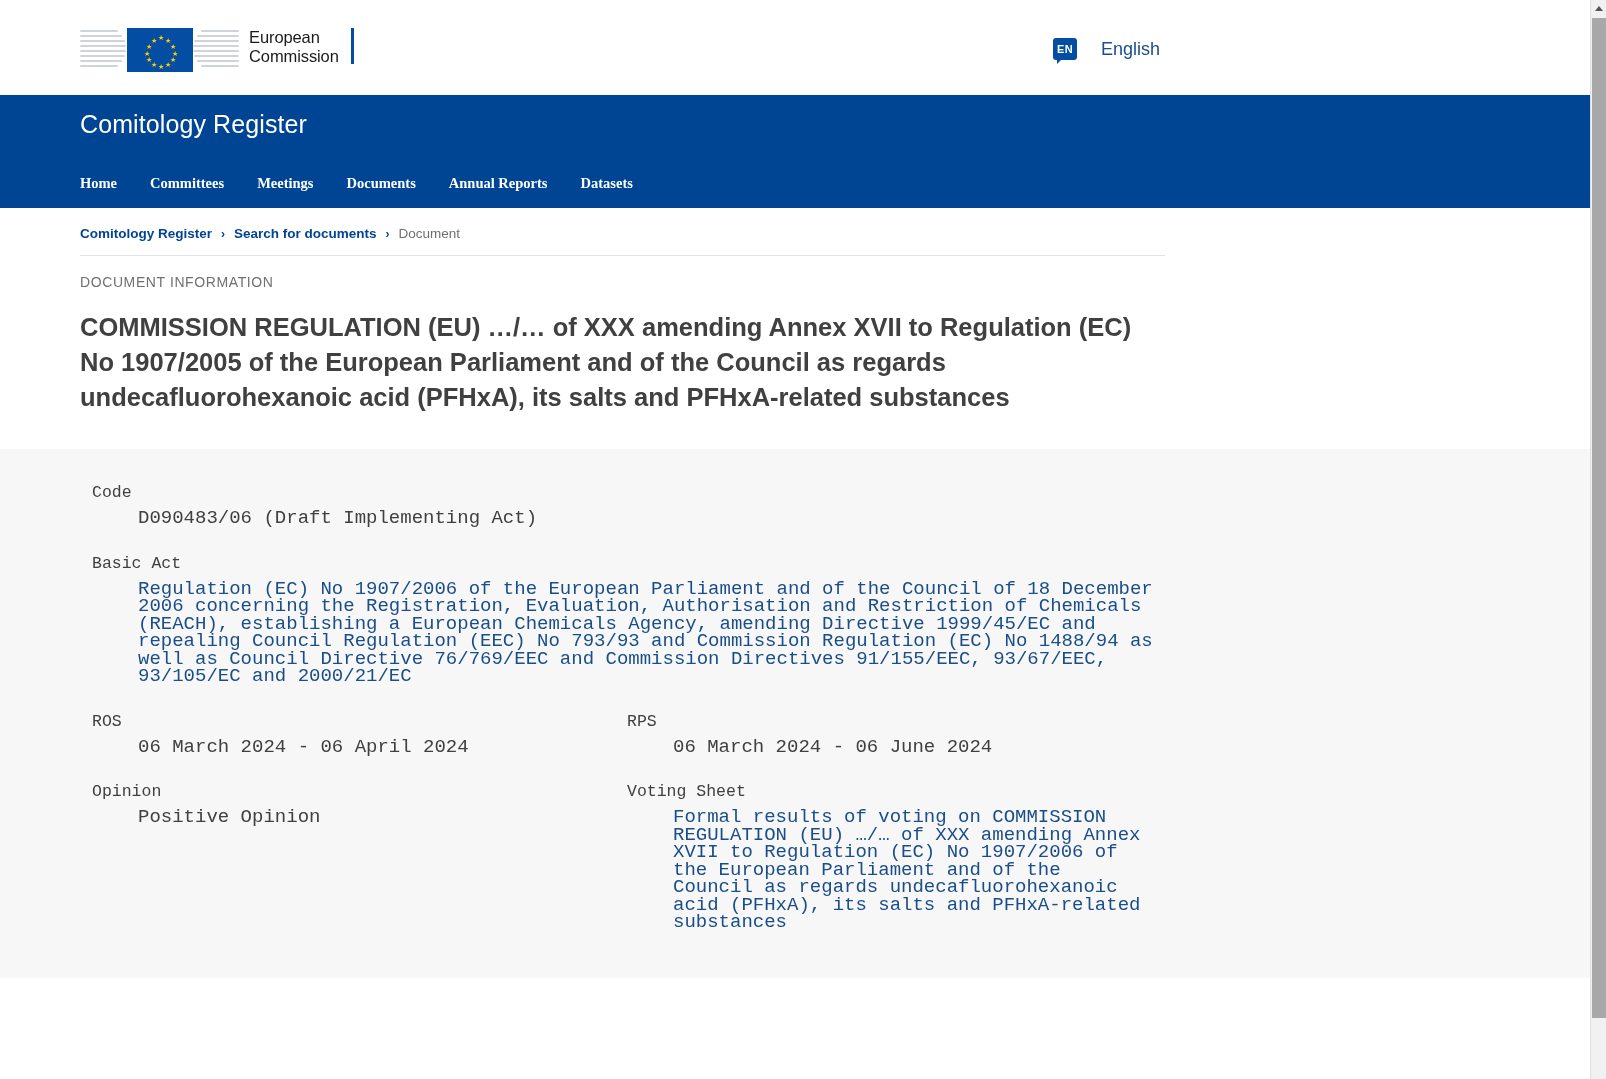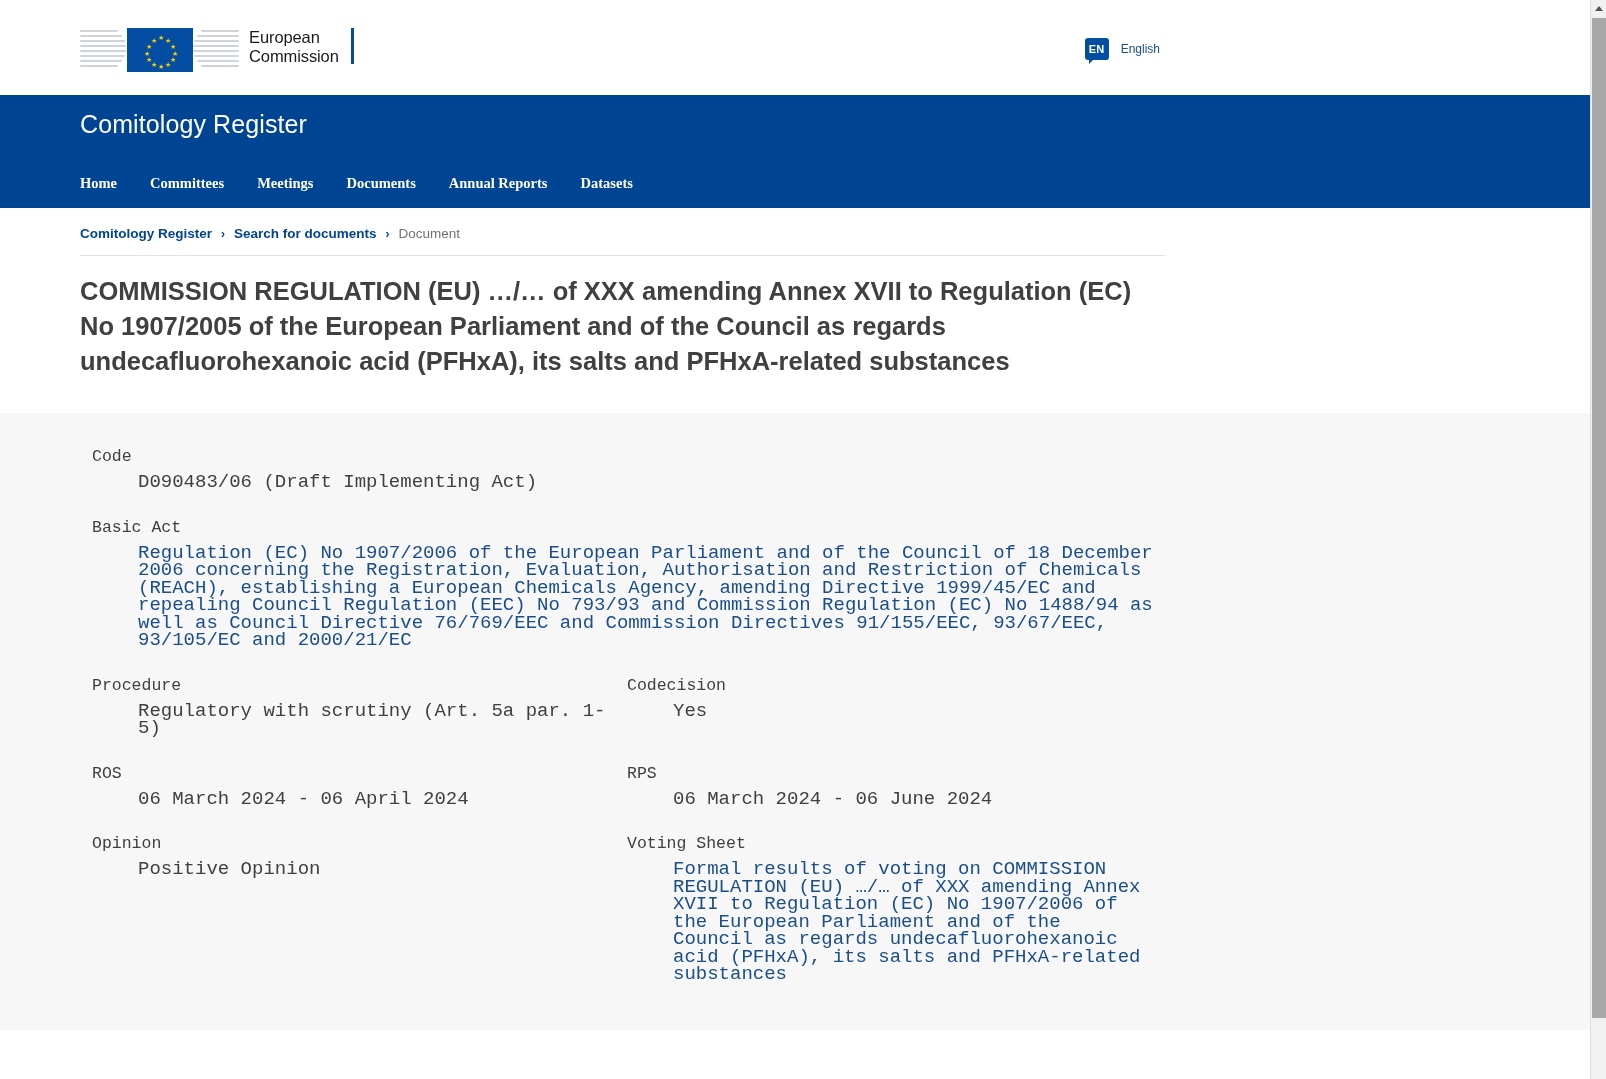--- a/index.html
+++ b/index.html
@@ -86,21 +86,21 @@
   .logo-bar {
     width: 3px; height: 36px;
     background: #034ea2;
     margin-left: 12px;
   }
 
   .lang {
     position: absolute;
     right: 430px; top: 38px;
     display: flex; align-items: center;
-    gap: 12px;
+    gap: 24px;
     cursor: pointer;
   }
   .lang-badge {
     width: 24px; height: 22px;
     background: #034ea2;
     color: #fff;
     font-size: 11px;
     font-weight: bold;
     display: flex; align-items: center; justify-content: center;
     border-radius: 3px;
@@ -108,21 +108,21 @@
     letter-spacing: 0.2px;
   }
   .lang-badge::after {
     content: "";
     position: absolute;
     left: 4px; bottom: -4px;
     border-left: 5px solid #034ea2;
     border-bottom: 5px solid transparent;
   }
   .lang-label {
-    font-size: 12px;
+    font-size: 18px;
     color: #1a4e8a;
   }
 
   
   .bluebar {
     background: #004494;
     height: 113px;
     position: relative;
   }
   .site-title {
@@ -327,20 +327,21 @@
     <div class="crumbs">
       <a>Comitology Register</a>
       <span class="sep">›</span>
       <a>Search for documents</a>
       <span class="sep">›</span>
       <span class="cur">Document</span>
     </div>
   </div>
 
   <div class="docwrap">
+    <div class="eyebrow">DOCUMENT INFORMATION</div>
     <h1 class="doctitle">COMMISSION REGULATION (EU) …/… of XXX amending Annex XVII to Regulation (EC) No 1907/2005 of the European Parliament and of the Council as regards undecafluorohexanoic acid (PFHxA), its salts and PFHxA-related substances</h1>
   </div>
 
   <div class="panel">
 
     <div class="row">
       <div class="col wide">
         <div class="flabel">Code</div>
         <div class="fval">D090483/06 (Draft Implementing Act)</div>
       </div>
@@ -348,30 +349,20 @@
 
 
 
     <div class="row">
       <div class="col wide">
         <div class="flabel">Basic Act</div>
         <div class="fval link">Regulation (EC) No 1907/2006 of the European Parliament and of the Council of 18 December 2006 concerning the Registration, Evaluation, Authorisation and Restriction of Chemicals (REACH), establishing a European Chemicals Agency, amending Directive 1999/45/EC and repealing Council Regulation (EEC) No 793/93 and Commission Regulation (EC) No 1488/94 as well as Council Directive 76/769/EEC and Commission Directives 91/155/EEC, 93/67/EEC, 93/105/EC and 2000/21/EC</div>
       </div>
     </div>
 
-    <div class="row">
-      <div class="col">
-        <div class="flabel">Procedure</div>
-        <div class="fval">Regulatory with scrutiny (Art. 5a par. 1-5)</div>
-      </div>
-      <div class="col">
-        <div class="flabel">Codecision</div>
-        <div class="fval">Yes</div>
-      </div>
-    </div>
 
     <div class="row">
       <div class="col">
         <div class="flabel">ROS</div>
         <div class="fval">06 March 2024 - 06 April 2024</div>
       </div>
       <div class="col">
         <div class="flabel">RPS</div>
         <div class="fval">06 March 2024 - 06 June 2024</div>
       </div>

